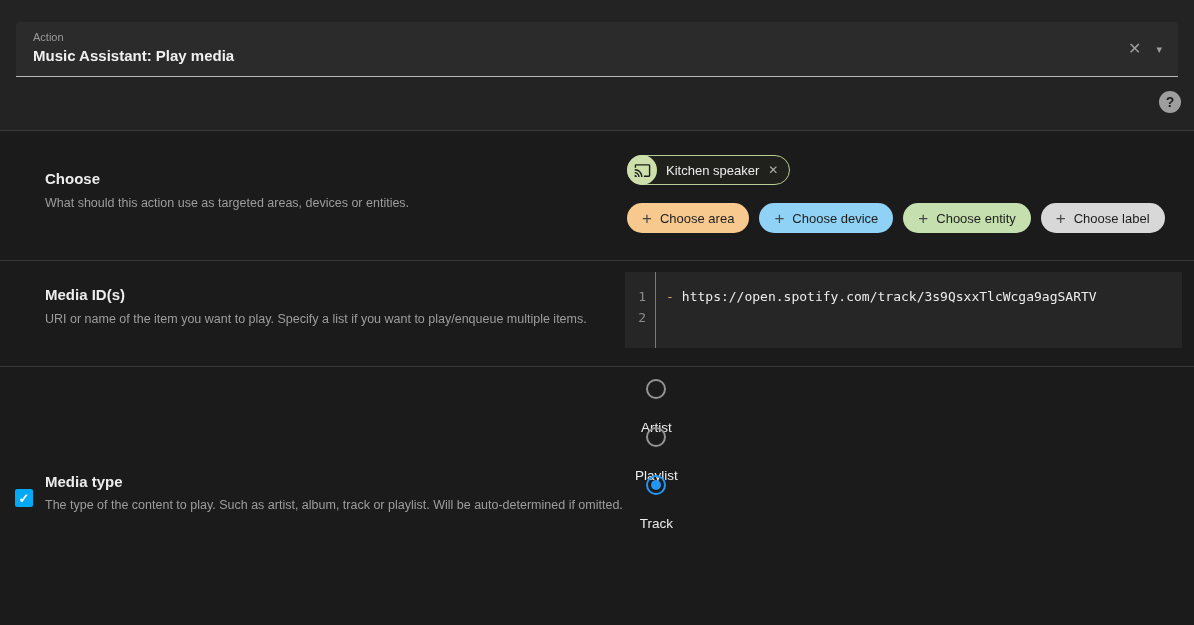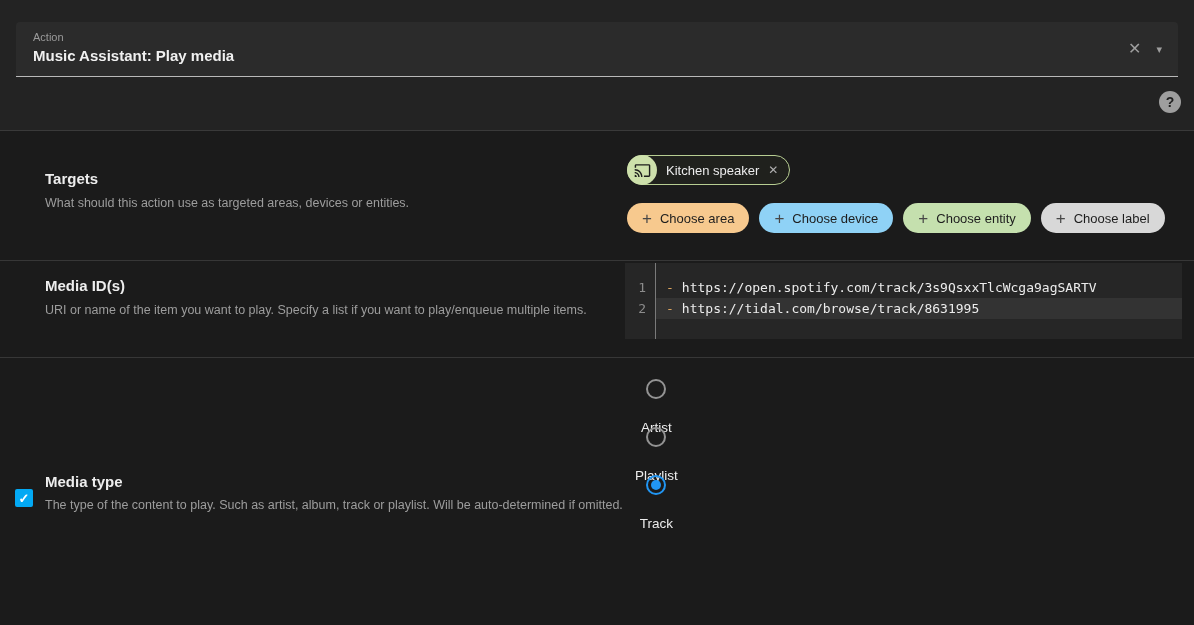--- a/index.html
+++ b/index.html
@@ -20,21 +20,21 @@
   .x-icon { font-size:16px; color:#9e9e9e; cursor:pointer; line-height:1; }
   .tri-icon { font-size:11px; color:#9e9e9e; cursor:pointer; line-height:1; }
   .summary-text { position:absolute; left:16px; top:95px; font-size:14.5px; color:#ededed; }
   .help-icon { position:absolute; left:1159px; top:91px; width:22px; height:22px;
                border-radius:50%; background:#9e9e9e; color:#1f1f1f; font-weight:bold;
                font-size:14px; display:flex; align-items:center; justify-content:center; cursor:pointer; }
 
   
   .section { position:absolute; left:0; width:1194px; }
   .sec-targets   { top:131px; height:130px; border-bottom:1px solid #373737; }
-  .sec-media-id  { top:252px; height:106px; border-bottom:1px solid #373737; }
+  .sec-media-id  { top:261px; height:106px; border-bottom:1px solid #373737; }
   .sec-media-type{ top:368px; height:257px; }
   .sec-label { position:absolute; left:45px; font-size:15px; font-weight:bold; color:#ededed; }
   .sec-desc  { position:absolute; left:45px; font-size:12.5px; color:#9d9d9d; line-height:1.55; }
 
   
   .chip { position:absolute; left:627px; top:24px; height:30px; display:inline-flex;
           align-items:center; border:1px solid #b7cd92; border-radius:15px;
           background:#20211d; padding-right:11px; cursor:pointer; }
   .chip-avatar { width:30px; height:30px; border-radius:50%; background:#cde0ab;
                  display:flex; align-items:center; justify-content:center; margin-left:-1px; }
@@ -83,21 +83,21 @@
       <div class="action-title">Music Assistant: Play media</div>
       <div class="card-icons">
         <span class="x-icon">✕</span>
         <span class="tri-icon">▾</span>
       </div>
     </div>
     <div class="help-icon">?</div>
   </div>
 
   <div class="section sec-targets">
-    <div class="sec-label" style="top:39px;">Targets</div>
+    <div class="sec-label" style="top:39px;">Choose</div>
     <div class="sec-desc nowrap" style="top:63px;">What should this action use as targeted areas, devices or entities.</div>
 
     <div class="chip">
       <span class="chip-avatar" style="background-color: rgb(205, 224, 171);">
         <svg width="17" height="17" viewBox="0 0 24 24" fill="#1d1d1d">
             <path d="M1,18 L1,21 L4,21 C4,19.34 2.66,18 1,18 Z M1,14 L1,16 C3.76,16 6,18.24 6,21 L8,21 C8,17.13 4.87,14 1,14 Z M1,10 L1,12 C5.97,12 10,16.03 10,21 L12,21 C12,14.92 7.07,10 1,10 Z M21,3 L3,3 C1.9,3 1,3.9 1,5 L1,8 L3,8 L3,5 L21,5 L21,19 L14,19 L14,21 L21,21 C22.1,21 23,20.1 23,19 L23,5 C23,3.9 22.1,3 21,3 Z"></path>
           </svg>
       </span>
       <span class="chip-label">Kitchen speaker</span>
       <span class="chip-x">✕</span>
@@ -127,21 +127,20 @@
     <div class="sec-label" style="top:25px;">Media ID(s)</div>
     <div class="sec-desc nowrap" style="top:49px;">URI or name of the item you want to play. Specify a list if you want to play/enqueue multiple items.</div>
 
     <div class="editor">
       <div class="gutter">
         <div class="lnum">1</div>
         <div class="lnum">2</div>
       </div>
       <div class="code">
         <div class="cline"><span class="dash" style="color: rgb(219, 164, 95);">-</span><span>https://open.spotify.com/track/3s9QsxxTlcWcga9agSARTV</span></div>
-        <div class="cline active"><span class="dash" style="color: rgb(219, 164, 95);">-</span><span>https://tidal.com/browse/track/8631995</span></div>
       </div>
     </div>
   </div>
 
   <div class="section sec-media-type">
     <div class="mt-checkbox" style="background-color: rgb(3, 169, 244);">
       <span>✓</span>
     </div>
     <div class="sec-label" style="top:105px;">Media type</div>
     <div class="sec-desc mt-desc" style="top:128px;">The type of the content to play. Such as artist, album, track or playlist. Will be auto-determined if omitted.</div>

